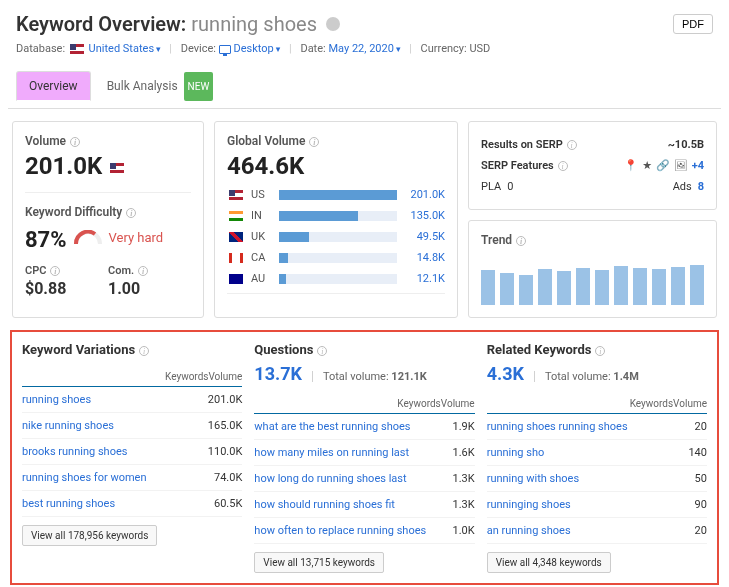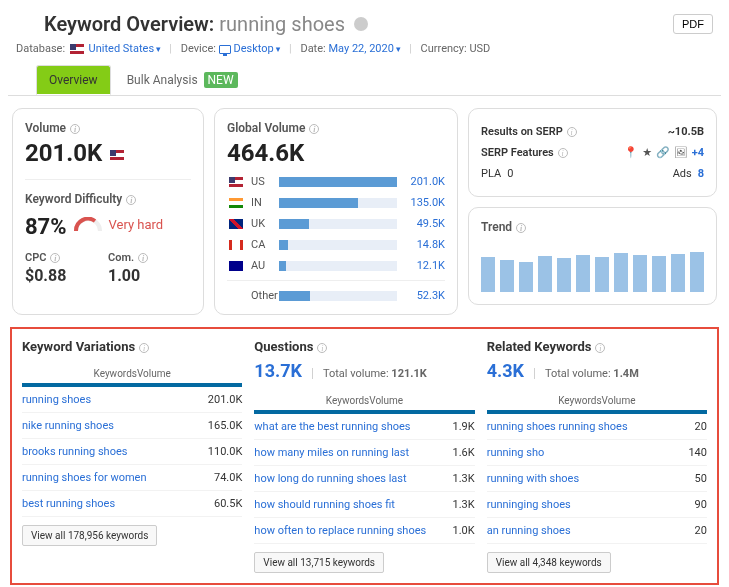--- a/index.html
+++ b/index.html
@@ -1,41 +1,41 @@
 <!DOCTYPE html>
 <html><head>
 <meta charset="utf-8">
 <style>
 * { box-sizing: border-box; margin: 0; padding: 0; }
 body { font-family: -apple-system, BlinkMacSystemFont, "Segoe UI", Roboto, Arial, sans-serif; background: #fff; color: #333; font-size: 12px; width: 729px; }
 .header { padding: 12px 16px 6px; position: relative; }
-.title { font-size: 20px; font-weight: 600; color: #333; margin-left: 28px; }
+.title { font-size: 20px; font-weight: 600; color: #333; }
 .title .kw { color: #888; font-weight: 400; }
 .gear { display: inline-block; width: 14px; height: 14px; background: #ccc; border-radius: 50%; vertical-align: middle; margin-left: 4px; position: relative; top: -2px; }
 .pdf-btn { position: absolute; right: 16px; top: 14px; border: 1px solid #ccc; background: #fff; padding: 3px 8px; font-size: 11px; border-radius: 3px; cursor: pointer; }
 .filters { padding: 0 16px 8px; font-size: 11px; color: #666; }
 .filters .sep { color: #ccc; margin: 0 6px; }
 .filters .lbl { color: #666; text-align: right; }
 .filters .val { color: #2a6fd6; cursor: pointer; }
 .filters .chev { color: #2a6fd6; font-size: 9px; margin-left: 2px; }
 .flag { display: inline-block; width: 14px; height: 10px; vertical-align: middle; margin: 0 2px; }
 .flag.us { background: linear-gradient(#b22234 33%, #fff 33% 66%, #b22234 66%); position: relative; }
 .flag.us::before { content: ""; position: absolute; width: 6px; height: 6px; background: #3c3b6e; }
 .flag.in { background: linear-gradient(#ff9933 33%, #fff 33% 66%, #138808 66%); }
 .flag.uk { background: linear-gradient(45deg,#00247d 40%,#cf142b 40% 60%,#00247d 60%); }
 .flag.ca { background: #fff; border-left: 3px solid #d52b1e; border-right: 3px solid #d52b1e; }
 .flag.au { background: #00008b; }
 .desktop-icon { display: inline-block; width: 12px; height: 9px; border: 1px solid #2a6fd6; border-radius: 1px; vertical-align: middle; position: relative; }
 .desktop-icon::after { content: ""; position: absolute; bottom: -3px; left: 3px; width: 4px; height: 2px; background: #2a6fd6; }
 .tabs { border-bottom: 1px solid #ddd; padding: 0 8px; margin: 0 8px; }
 .tab { display: inline-block; padding: 7px 12px; font-size: 12px; cursor: pointer; border: 1px solid transparent; position: relative; top: 1px; color: #666; }
-.tab.active { border: 1px solid #ddd; border-bottom: 1px solid #fff; border-radius: 3px 3px 0 0; color: #333; background: #84cc16; margin-left: 20px; }
-.badge-new { display: inline-block; background: #5cb85c; color: #fff; font-size: 12px; padding: 1px 4px; border-radius: 2px; margin-left: 3px; }
+.tab.active { border: 1px solid #ddd; border-bottom: 1px solid #fff; border-radius: 3px 3px 0 0; color: #333; background: #f0abfc; }
+.badge-new { display: inline-block; background: #5cb85c; color: #fff; font-size: 10px; padding: 9px 4px; border-radius: 2px; margin-left: 3px; }
 .grid { display: grid; grid-template-columns: 192px 244px 1fr; gap: 10px; padding: 12px; }
-.card { border: 1px solid #ddd; border-radius: 10px; padding: 12px; background: #fff; }
+.card { border: 1px solid #ddd; border-radius: 3px; padding: 12px; background: #fff; }
 .metric-label { font-size: 12px; color: #555; font-weight: 600; }
 .info { display: inline-block; width: 10px; height: 10px; border-radius: 50%; border: 1px solid #bbb; color: #bbb; font-size: 8px; text-align: center; line-height: 9px; margin-left: 4px; font-style: italic; font-family: serif; }
 .big-num { font-size: 24px; font-weight: 700; color: #222; margin-top: 4px; }
 .divider { border-top: 1px solid #eee; margin: 12px 0; }
 .diff-row { display: flex; align-items: center; gap: 6px; margin-top: 4px; }
 .gauge { width: 30px; height: 16px; position: relative; }
 .gauge svg { width: 30px; height: 16px; }
 .diff-text { color: #d9534f; font-size: 13px; }
 .cpc-com { display: flex; margin-top: 12px; }
 .cpc-com > div { flex: 1; }
@@ -55,21 +55,21 @@
 .pla-ads > div { display: flex; gap: 6px; }
 .trend-chart { display: flex; align-items: flex-end; gap: 5px; height: 50px; margin-top: 8px; }
 .trend-bar { flex: 1; background: #9bc2e6; }
 .highlight-box { border: 2px solid #e74c3c; margin: 0 10px 10px; padding: 10px; display: grid; grid-template-columns: 1fr 1fr 1fr; gap: 12px; }
 .section-title { font-size: 13px; font-weight: 700; color: #333; }
 .section-head { margin-bottom: 6px; }
 .section-meta { font-size: 12px; margin-top: 6px; }
 .section-meta .count { color: #2a6fd6; font-size: 18px; font-weight: 700; }
 .section-meta .sep2 { color: #ccc; margin: 0 6px; }
 .section-meta .tv { color: #666; font-size: 11px; }
-.tbl-head { display: flex; justify-content: center; font-size: 10px; color: #666; padding: 6px 0 4px; border-bottom: 4px solid #0369a1; margin-top: 8px; }
+.tbl-head { display: flex; justify-content: flex-end; font-size: 10px; color: #666; padding: 6px 0 4px; border-bottom: 1px solid #0369a1; margin-top: 8px; }
 .tbl-row { display: flex; justify-content: space-between; padding: 6px 0; border-bottom: 1px solid #f2f2f2; font-size: 11px; }
 .tbl-row .kw-link { color: #2a6fd6; cursor: pointer; }
 .tbl-row .vol { color: #333; }
 .view-all { display: inline-block; border: 1px solid #ccc; padding: 4px 8px; font-size: 10px; margin-top: 8px; cursor: pointer; background: #f8f8f8; border-radius: 2px; }
 .pill-num { color: #2a6fd6; font-weight: 700; }
 </style>
 </head>
 <body>
 
 <div class="header">
@@ -183,28 +183,20 @@
             <span class="flag au"></span>
           </div>
     <div class="gv-code">AU</div>
     <div class="gv-bar-wrap">
             <div class="gv-bar" style="width:6%"></div>
           </div>
     <div class="gv-val">12.1K</div>
         </div>
       </div>
     <div class="divider" style="margin:8px 0;"></div>
-    <div class="gv-row">
-      <div class="gv-flag"></div>
-      <div class="gv-code">Other</div>
-      <div class="gv-bar-wrap">
-          <div class="gv-bar" id="other-bar" style="width: 26%;"></div>
-        </div>
-      <div class="gv-val">52.3K</div>
-    </div>
   </div>
 
   <div class="right-col">
     <div class="card">
       <div class="serp-row">
         <span><span style="font-weight:600;">Results on SERP</span><span class="info">i</span></span>
         <span class="val">~10.5B</span>
       </div>
       <div class="serp-row">
         <span><span style="font-weight:600;">SERP Features</span><span class="info">i</span></span>

